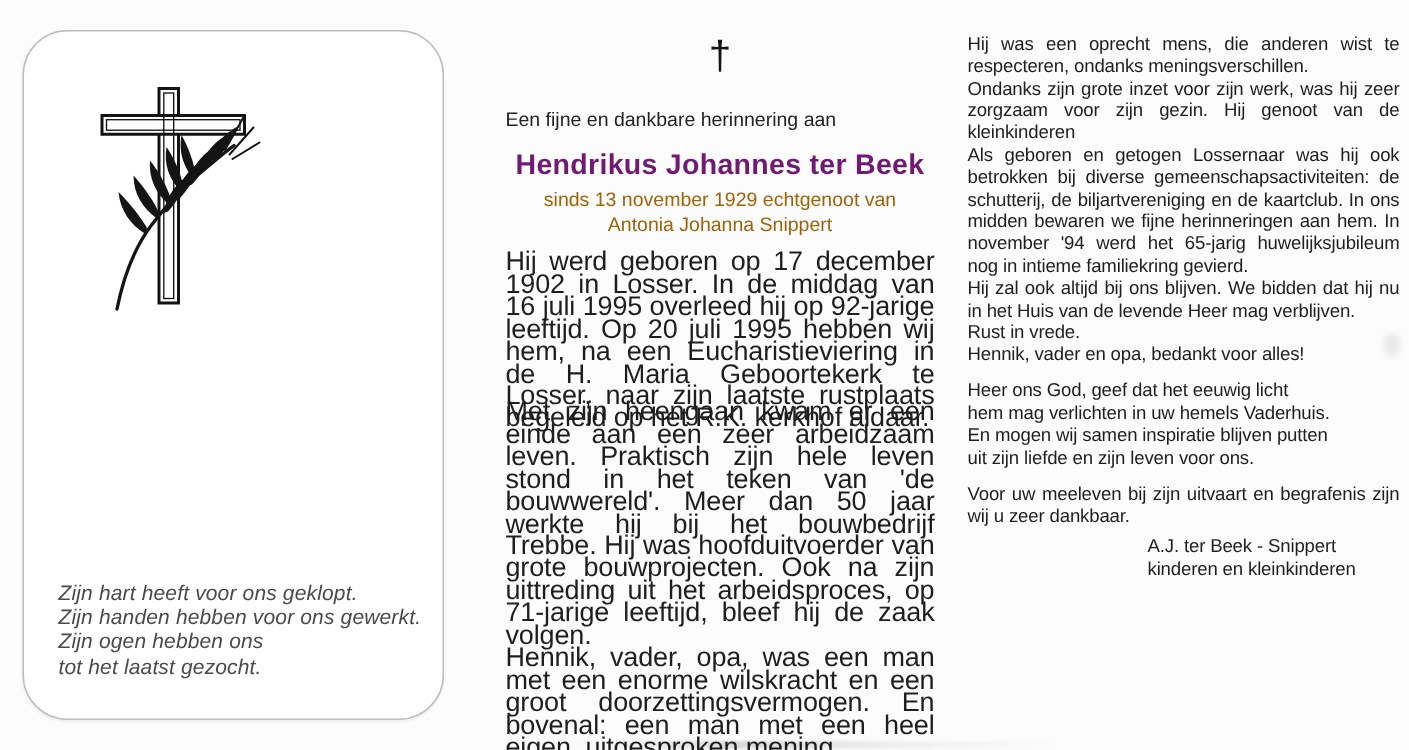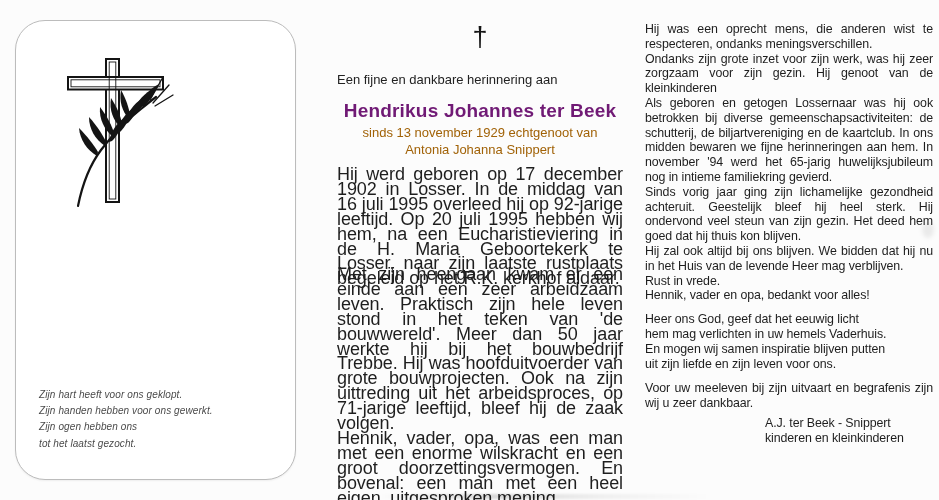--- a/index.html
+++ b/index.html
@@ -17,21 +17,21 @@
     position: absolute; left: 15px; top: 20px;
     width: 279px; height: 458px;
     background: #ffffff;
     border: 1.5px solid #bcbcbc;
     border-radius: 30px;
     box-shadow: 0 1px 2px rgba(0,0,0,0.06);
   }
   .cross-illu { position: absolute; left: 35px; top: 25px; }
   .poem {
     position: absolute; left: 23px; top: 366px;
-    font-size: 10px; line-height: 16.2px;
+    font-size: 14px; line-height: 16.2px;
     font-style: italic;
     color: #4a4a4a;
     white-space: pre-line;
     letter-spacing: 0.1px;
   }
 
   
   .middle-panel { position: absolute; left: 337px; top: 0; width: 286px; height: 500px; }
   .dagger {
     position: absolute; top: 22px; left: 0; width: 100%;
@@ -138,21 +138,20 @@
     <div class="mp-para2">
       <div class="body-text">Met zijn heengaan kwam er een einde aan een zeer arbeidzaam leven. Praktisch zijn hele leven stond in het teken van 'de bouwwereld'. Meer dan 50 jaar werkte hij bij het bouwbedrijf Trebbe. Hij was hoofduitvoerder van grote bouwprojecten. Ook na zijn uittreding uit het arbeidsproces, op 71-jarige leeftijd, bleef hij de zaak volgen.</div>
       <div class="body-text">Hennik, vader, opa, was een man met een enorme wilskracht en een groot doorzettingsvermogen. En bovenal: een man met een heel eigen, uitgesproken mening.</div>
     </div>
   </div>
 
   <div class="right-panel">
     <div class="jpara">Hij was een oprecht mens, die anderen wist te respecteren, ondanks meningsverschillen.</div>
     <div class="jpara">Ondanks zijn grote inzet voor zijn werk, was hij zeer zorgzaam voor zijn gezin. Hij genoot van de kleinkinderen</div>
     <div class="jpara">Als geboren en getogen Lossernaar was hij ook betrokken bij diverse gemeenschapsactiviteiten: de schutterij, de biljartvereniging en de kaartclub. In ons midden bewaren we fijne herinneringen aan hem. In november '94 werd het 65-jarig huwelijksjubileum nog in intieme familiekring gevierd.</div>
-    <div class="jpara">Sinds vorig jaar ging zijn lichamelijke gezondheid achteruit. Geestelijk bleef hij heel sterk. Hij ondervond veel steun van zijn gezin. Het deed hem goed dat hij thuis kon blijven.</div>
     <div class="jpara">Hij zal ook altijd bij ons blijven. We bidden dat hij nu in het Huis van de levende Heer mag verblijven.</div>
     <div class="jpara">Rust in vrede.</div>
     <div class="jpara">Hennik, vader en opa, bedankt voor alles!</div>
     <div class="prayer">Heer ons God, geef dat het eeuwig licht
 hem mag verlichten in uw hemels Vaderhuis.
 En mogen wij samen inspiratie blijven putten
 uit zijn liefde en zijn leven voor ons.</div>
     <div class="thanks">Voor uw meeleven bij zijn uitvaart en begrafenis zijn wij u zeer dankbaar.</div>
     <div class="signature">A.J. ter Beek - Snippert
 kinderen en kleinkinderen</div>

